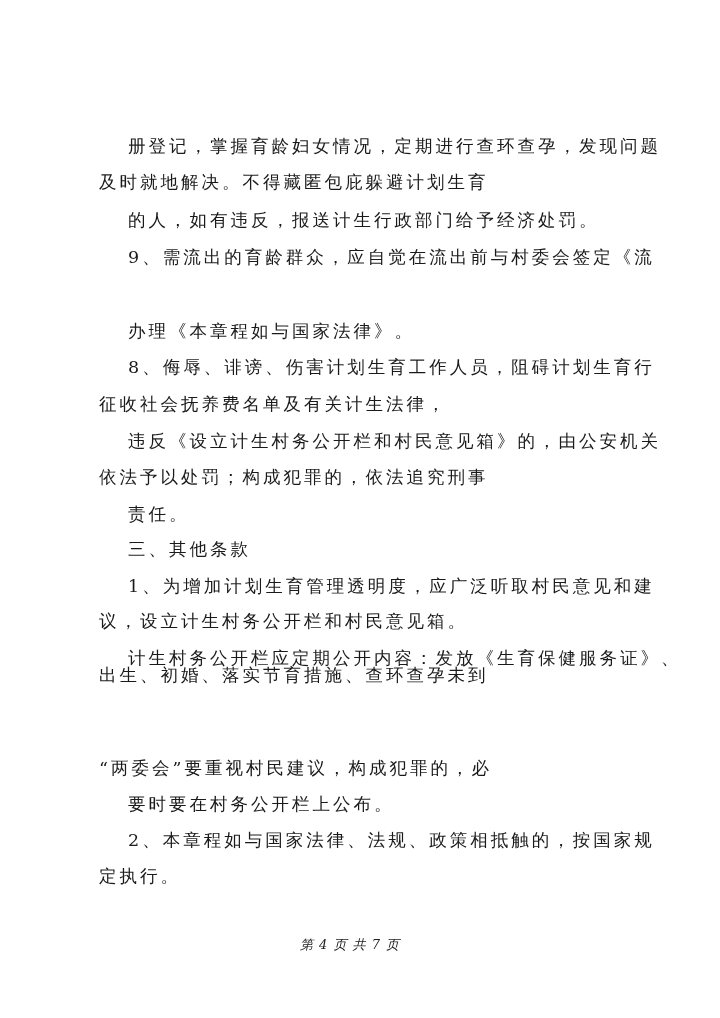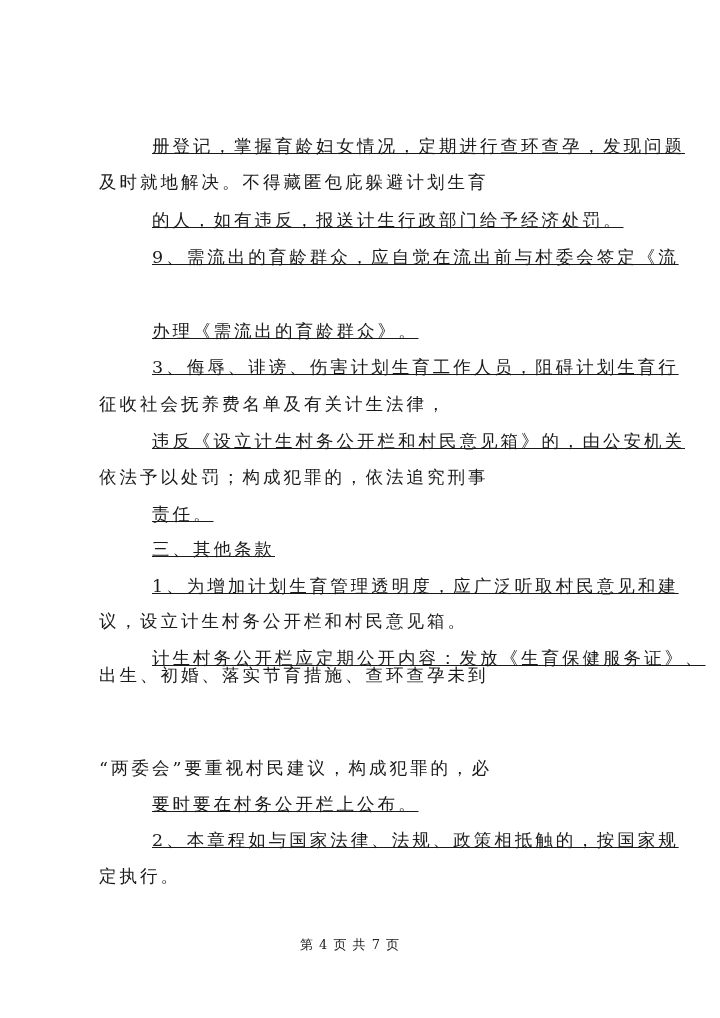--- a/index.html
+++ b/index.html
@@ -24,44 +24,44 @@
     }
     .line {
       position: absolute;
       left: 99px;
       font-size: 17.5px;
       letter-spacing: 3px;
       line-height: 22px;
       white-space: nowrap;
     }
     .line.indent {
-      left: 152px;
-      text-decoration: underline;
+      left: 128px;
     }
     .footer {
       position: absolute;
       top: 936px;
       left: 0;
       width: 700px;
       text-align: center;
       font-size: 13px;
       color: #222;
       letter-spacing: 1px;
+      font-style: italic;
     }
   </style>
 </head>
 <body>
 
 <div class="page">
   <div class="line indent" style="top:135px">册登记，掌握育龄妇女情况，定期进行查环查孕，发现问题</div>
   <div class="line" style="top:171px">及时就地解决。不得藏匿包庇躲避计划生育</div>
   <div class="line indent" style="top:209px">的人，如有违反，报送计生行政部门给予经济处罚。</div>
   <div class="line indent" style="top:246px">9、需流出的育龄群众，应自觉在流出前与村委会签定《流</div>
-  <div class="line indent" style="top:320px">办理《需流出的育龄群众》。</div>
-  <div class="line indent" style="top:356px">3、侮辱、诽谤、伤害计划生育工作人员，阻碍计划生育行</div>
+  <div class="line indent" style="top:320px">办理《本章程如与国家法律》。</div>
+  <div class="line indent" style="top:356px">8、侮辱、诽谤、伤害计划生育工作人员，阻碍计划生育行</div>
   <div class="line" style="top:393px">征收社会抚养费名单及有关计生法律，</div>
   <div class="line indent" style="top:430px">违反《设立计生村务公开栏和村民意见箱》的，由公安机关</div>
   <div class="line" style="top:466px">依法予以处罚；构成犯罪的，依法追究刑事</div>
   <div class="line indent" style="top:503px">责任。</div>
   <div class="line indent" style="top:538px">三、其他条款</div>
   <div class="line indent" style="top:575px">1、为增加计划生育管理透明度，应广泛听取村民意见和建</div>
   <div class="line indent" style="top:647px">计生村务公开栏应定期公开内容：发放《生育保健服务证》、</div>
   <div class="line" style="top:610px">议，设立计生村务公开栏和村民意见箱。</div>
   <div class="line" style="top:664px">出生、初婚、落实节育措施、查环查孕未到</div>
   <div class="line" style="top:757px">“两委会”要重视村民建议，构成犯罪的，必</div>

